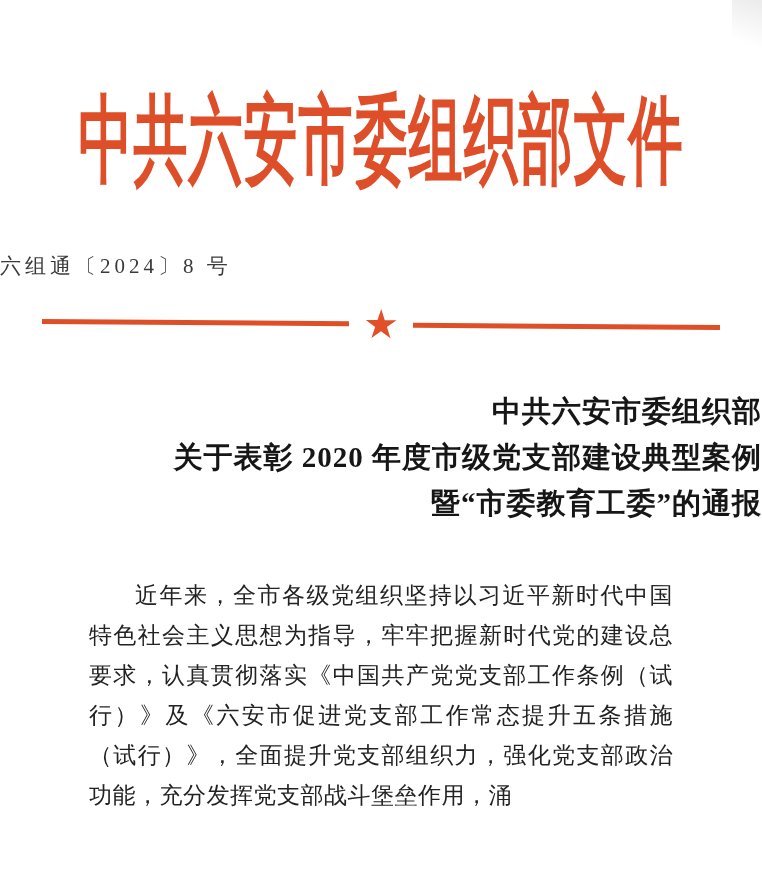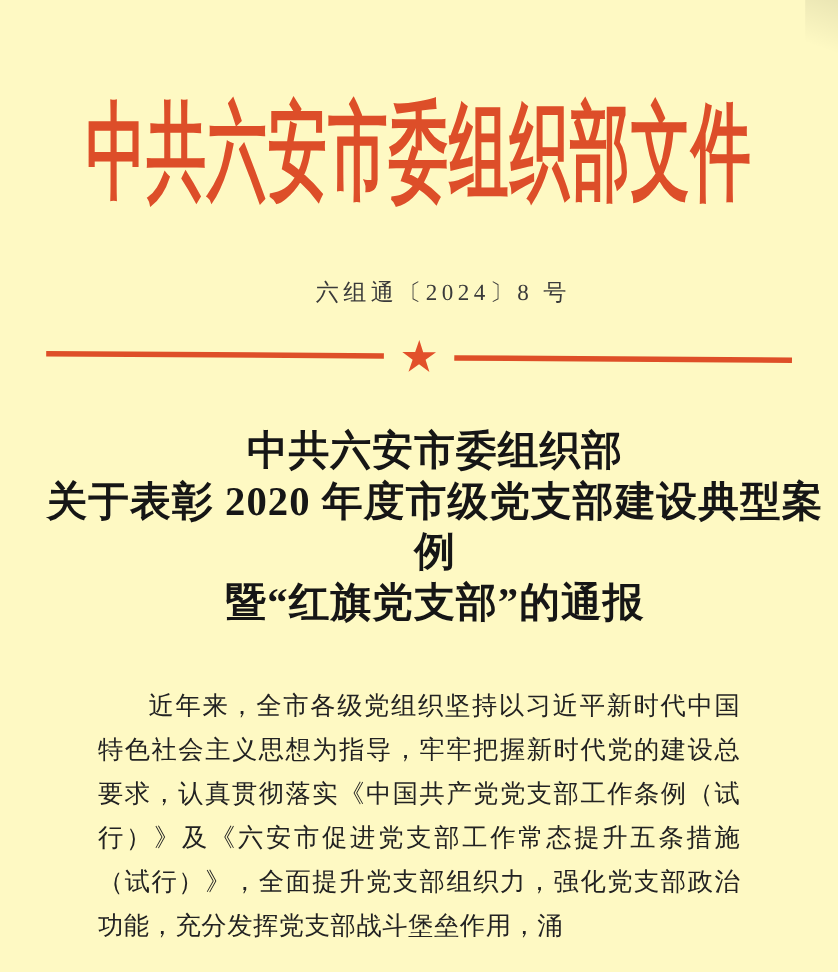--- a/index.html
+++ b/index.html
@@ -5,21 +5,21 @@
   html, body {
     margin: 0;
     padding: 0;
     background: #e9e9e9;
   }
   .page {
     position: relative;
     width: 762px;
     height: 884px;
     margin: 0 auto;
-    background: #fef9c3;
+    background: #ffffff;
     overflow: hidden;
     font-family: "Liberation Serif", serif;
   }
   
   .scan-shade {
     position: absolute;
     top: 0; right: 0;
     width: 30px; height: 60px;
     background: linear-gradient(200deg, rgba(0,0,0,0.08), rgba(0,0,0,0) 70%);
     pointer-events: none;
@@ -32,25 +32,23 @@
     font-weight: 900;
     font-size: 54px;
     letter-spacing: 1px;
     line-height: 1;
     transform: scaleY(1.78);
     transform-origin: center center;
     white-space: nowrap;
   }
   .doc-no {
     margin-top: 86px;
-    text-align: center;
     font-size: 21px;
     letter-spacing: 4px;
     color: #3a3a3a;
-    margin-left: 44px;
   }
   .divider {
     display: flex;
     align-items: center;
     margin: 24px 42px 0 42px;
     transform: rotate(0.6deg);
   }
   .divider .line {
     flex: 1;
     height: 5px;
@@ -60,24 +58,24 @@
   .divider .line.right { transform: rotate(-0.2deg); }
   .divider .star {
     color: #e2502a;
     font-size: 40px;
     line-height: 1;
     margin: 0 14px;
     transform: translateY(1px);
   }
   .doc-title {
     margin-top: 44px;
-    text-align: center;
+    text-align: right;
     font-weight: bold;
     color: #161616;
-    font-size: 37px;
+    font-size: 29px;
     line-height: 46px;
     letter-spacing: 1px;
     margin-left: 29px;
   }
   .doc-body {
     width: 584px;
     margin: 50px auto 0 auto;
     font-size: 23px;
     line-height: 40px;
     color: #222222;
@@ -103,19 +101,19 @@
 
   <div class="divider">
     <span class="line left"></span>
     <span class="star">★</span>
     <span class="line right"></span>
   </div>
 
   <div class="doc-title">
     <div>中共六安市委组织部</div>
     <div>关于表彰 2020 年度市级党支部建设典型案例</div>
-    <div>暨“红旗党支部”的通报</div>
+    <div>暨“市委教育工委”的通报</div>
   </div>
 
   <div class="doc-body">
     <p class="indent">近年来，全市各级党组织坚持以习近平新时代中国特色社会主义思想为指导，牢牢把握新时代党的建设总要求，认真贯彻落实《中国共产党党支部工作条例（试行）》及《六安市促进党支部工作常态提升五条措施（试行）》，全面提升党支部组织力，强化党支部政治功能，充分发挥党支部战斗堡垒作用，涌</p>
   </div>
 </div>
 
 </body></html>

